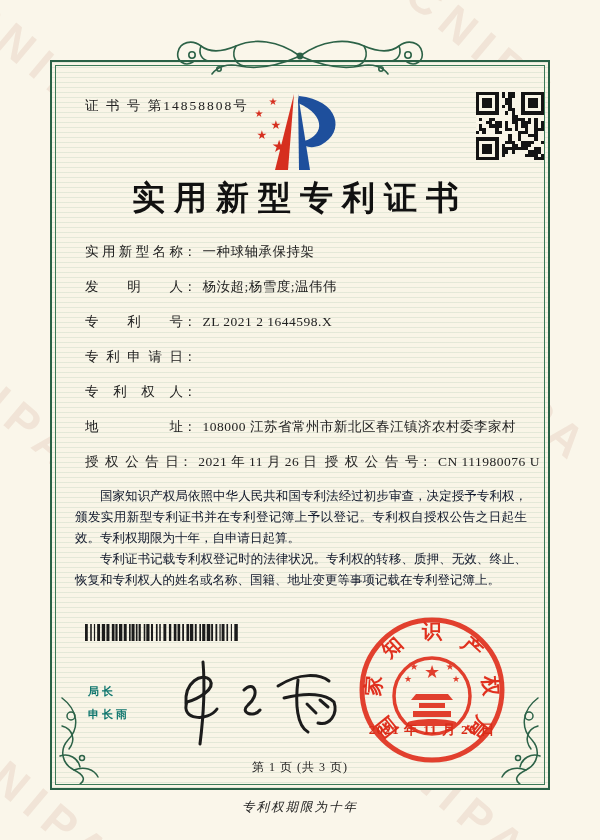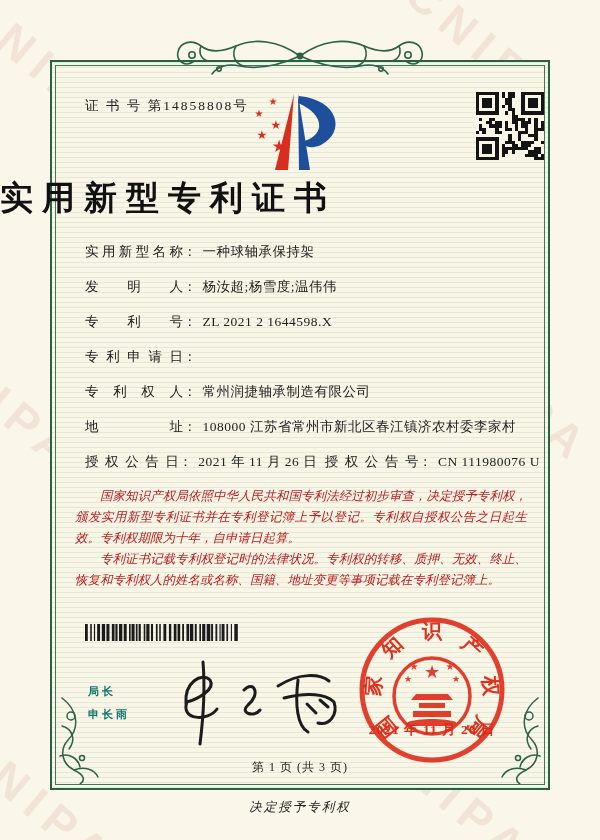--- a/index.html
+++ b/index.html
@@ -32,33 +32,33 @@
   .top-ornament{left:170px;top:32px;width:260px;height:48px;}
   .corner-ornament{width:48px;height:88px;}
   .corner-left{left:56px;top:696px;}
   .corner-right{left:496px;top:696px;transform:scaleX(-1);}
   .content{position:absolute;inset:0;z-index:2;}
 
   .cert-no{position:absolute;left:85px;top:97px;font-size:13.5px;letter-spacing:2px;}
   .logo{position:absolute;left:242px;top:86px;width:116px;height:88px;}
   .qr{position:absolute;left:476px;top:92px;width:68px;height:68px;}
   .title{
-    position:absolute;left:0;top:176px;width:100%;text-align:left;
+    position:absolute;left:0;top:176px;width:100%;text-align:center;
     font-size:33px;font-weight:bold;letter-spacing:9px;color:#111;
   }
   .fields{position:absolute;left:85px;top:243px;width:455px;font-size:13.5px;}
   .row{display:flex;align-items:baseline;height:20px;margin-bottom:15px;white-space:nowrap;}
   .lbl{display:inline-block;width:98px;text-align:justify;text-align-last:justify;}
   .colon{display:inline-block;margin-right:6px;}
   .val{letter-spacing:0.5px;}
   .val-fixed{display:inline-block;width:132px;letter-spacing:0.5px;}
 
   .paras{
     position:absolute;left:75px;top:486px;width:452px;
-    font-size:12.5px;line-height:21px;font-style:italic;color:#b91c1c;
+    font-size:12.5px;line-height:21px;color:#0f172a;
     text-align:justify;
   }
   .paras p{margin:0;text-indent:2em;}
 
   .barcode{position:absolute;left:85px;top:624px;width:156px;height:17px;}
 
   .signer{position:absolute;left:88px;top:684px;font-family:Liberation Sans, sans-serif;
     font-size:11px;font-weight:600;letter-spacing:3px;color:#0f766e;}
   .signer div{margin-bottom:8px;}
   .signature{position:absolute;left:158px;top:652px;width:190px;height:100px;}
@@ -286,21 +286,20 @@
           <span class="colon">：</span>
         <span class="val">ZL 2021 2 1644598.X</span>
       </div>
       <div class="row">
         <span class="lbl">专利申请日</span>
           <span class="colon">：</span>
       </div>
       <div class="row">
         <span class="lbl">专利权人</span>
           <span class="colon">：</span>
-        <span class="val">常州润捷轴承制造有限公司</span>
       </div>
       <div class="row">
         <span class="lbl">地址</span>
           <span class="colon">：</span>
         <span class="val">108000 江苏省常州市新北区春江镇济农村委李家村</span>
       </div>
       <div class="row">
         <span class="lbl">授权公告日</span>
           <span class="colon">：</span>
         <span class="val val-fixed">2021 年 11 月 26 日</span>
@@ -395,14 +394,14 @@
         <rect x="63" y="89" width="26" height="5"></rect>
         <rect x="57" y="97" width="38" height="6"></rect>
         <path d="M52 108 C62 104 90 104 100 108 L100 112 L52 112 Z"></path>
       </g>
     </svg>
     <div class="seal-date">2021 年 11 月 26 日</div>
 
     <div class="page-num">第 1 页 (共 3 页)</div>
   </div>
 
-  <div class="continuation">决定授予专利权</div>
+  <div class="continuation">专利权期限为十年</div>
 </div>
 
 </body></html>

